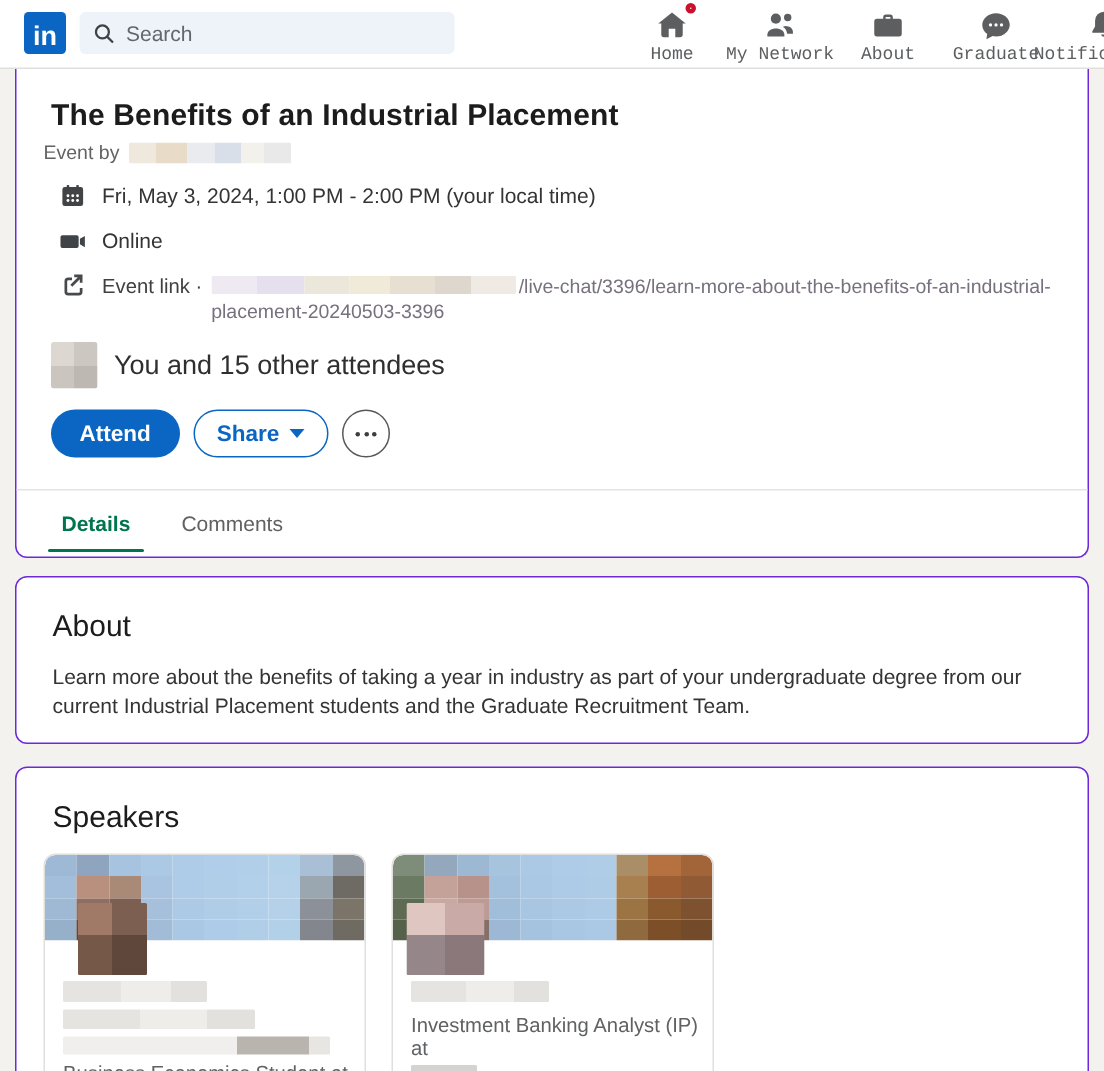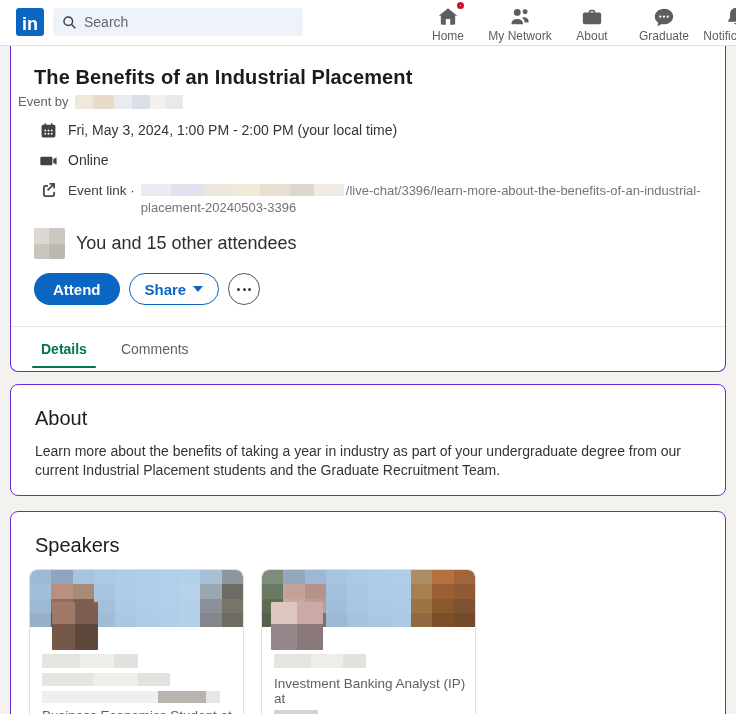--- a/index.html
+++ b/index.html
@@ -26,40 +26,41 @@
     position:absolute; left:53px; top:8px; width:250px; height:28px;
     background:#edf3f8; border-radius:4px;
     display:flex; align-items:center; padding-left:9px; gap:7px;
   }
   .searchbox .ph { color:#63676b; font-size:14px; }
   .nav { position:absolute; left:412px; top:0; height:46px; display:flex; }
   .nav-item {
     width:72px; height:46px; display:flex; flex-direction:column;
     align-items:center; justify-content:flex-start; padding-top:5px;
     cursor:pointer;
+    font-family:Liberation Mono, monospace;
   }
   .nav-ico { position:relative; width:24px; height:24px; display:flex; align-items:center; justify-content:center; }
   .nav-ico svg { fill:#5c5e60; }
   .nav-label { font-size:12px; color:#5c5e60; margin-top:0px; white-space:nowrap; }
   .badge {
     position:absolute; top:-3px; right:-4px; width:7px; height:7px;
     border:3.5px solid var(--badge-red,#cb112d); border-radius:50%;
     background:#fff;
   }
   
   .card {
     position:absolute; left:10px; width:716px; background:#fff;
     border:1px solid #6d28d9;
   }
   .event-card { top:46px; height:326px; border-top:none; border-radius:0 0 8px 8px; }
   .about-card { top:384px; height:112px; border-radius:8px; }
   .speakers-card { top:511px; height:220px; border-radius:8px 8px 0 0; }
   
   .ev-title { margin:20px 0 0 23px; font-size:20px; font-weight:700; color:#1c1c1c; letter-spacing:.1px; }
-  .ev-by { margin:5px 0 0 7px; font-size:13px; color:#636363; display:flex; align-items:center; gap:6px; }
+  .ev-by { margin:5px 0 0 18px; font-size:13px; color:#636363; display:flex; align-items:center; gap:6px; }
   .blurbar { display:inline-flex; height:14px; border-radius:1px; overflow:hidden; }
   .blurbar i { display:block; height:100%; }
   .ev-row { margin:13px 0 0 28px; display:flex; align-items:flex-start; gap:11px; font-size:14px; color:#343434; }
   .ev-row .ico { width:18px; height:18px; flex:0 0 18px; display:flex; align-items:center; justify-content:center; margin-top:-1px; }
   .ev-row .ico svg { fill:#464a4d; }
   .link-wrap { display:flex; align-items:flex-start; gap:6px; }
   .link-label { white-space:nowrap; color:#404040; font-size:13.5px; padding-top:1px; }
   .link-text { width:560px; font-size:13px; line-height:17px; color:var(--link-text,#77707e); word-break:break-all; }
   .url-blur { display:inline-flex; width:203px; height:12px; vertical-align:baseline; border-radius:1px; overflow:hidden; transform:translateY(1px); margin-right:2px;}
   .url-blur i { display:block; height:100%; }

